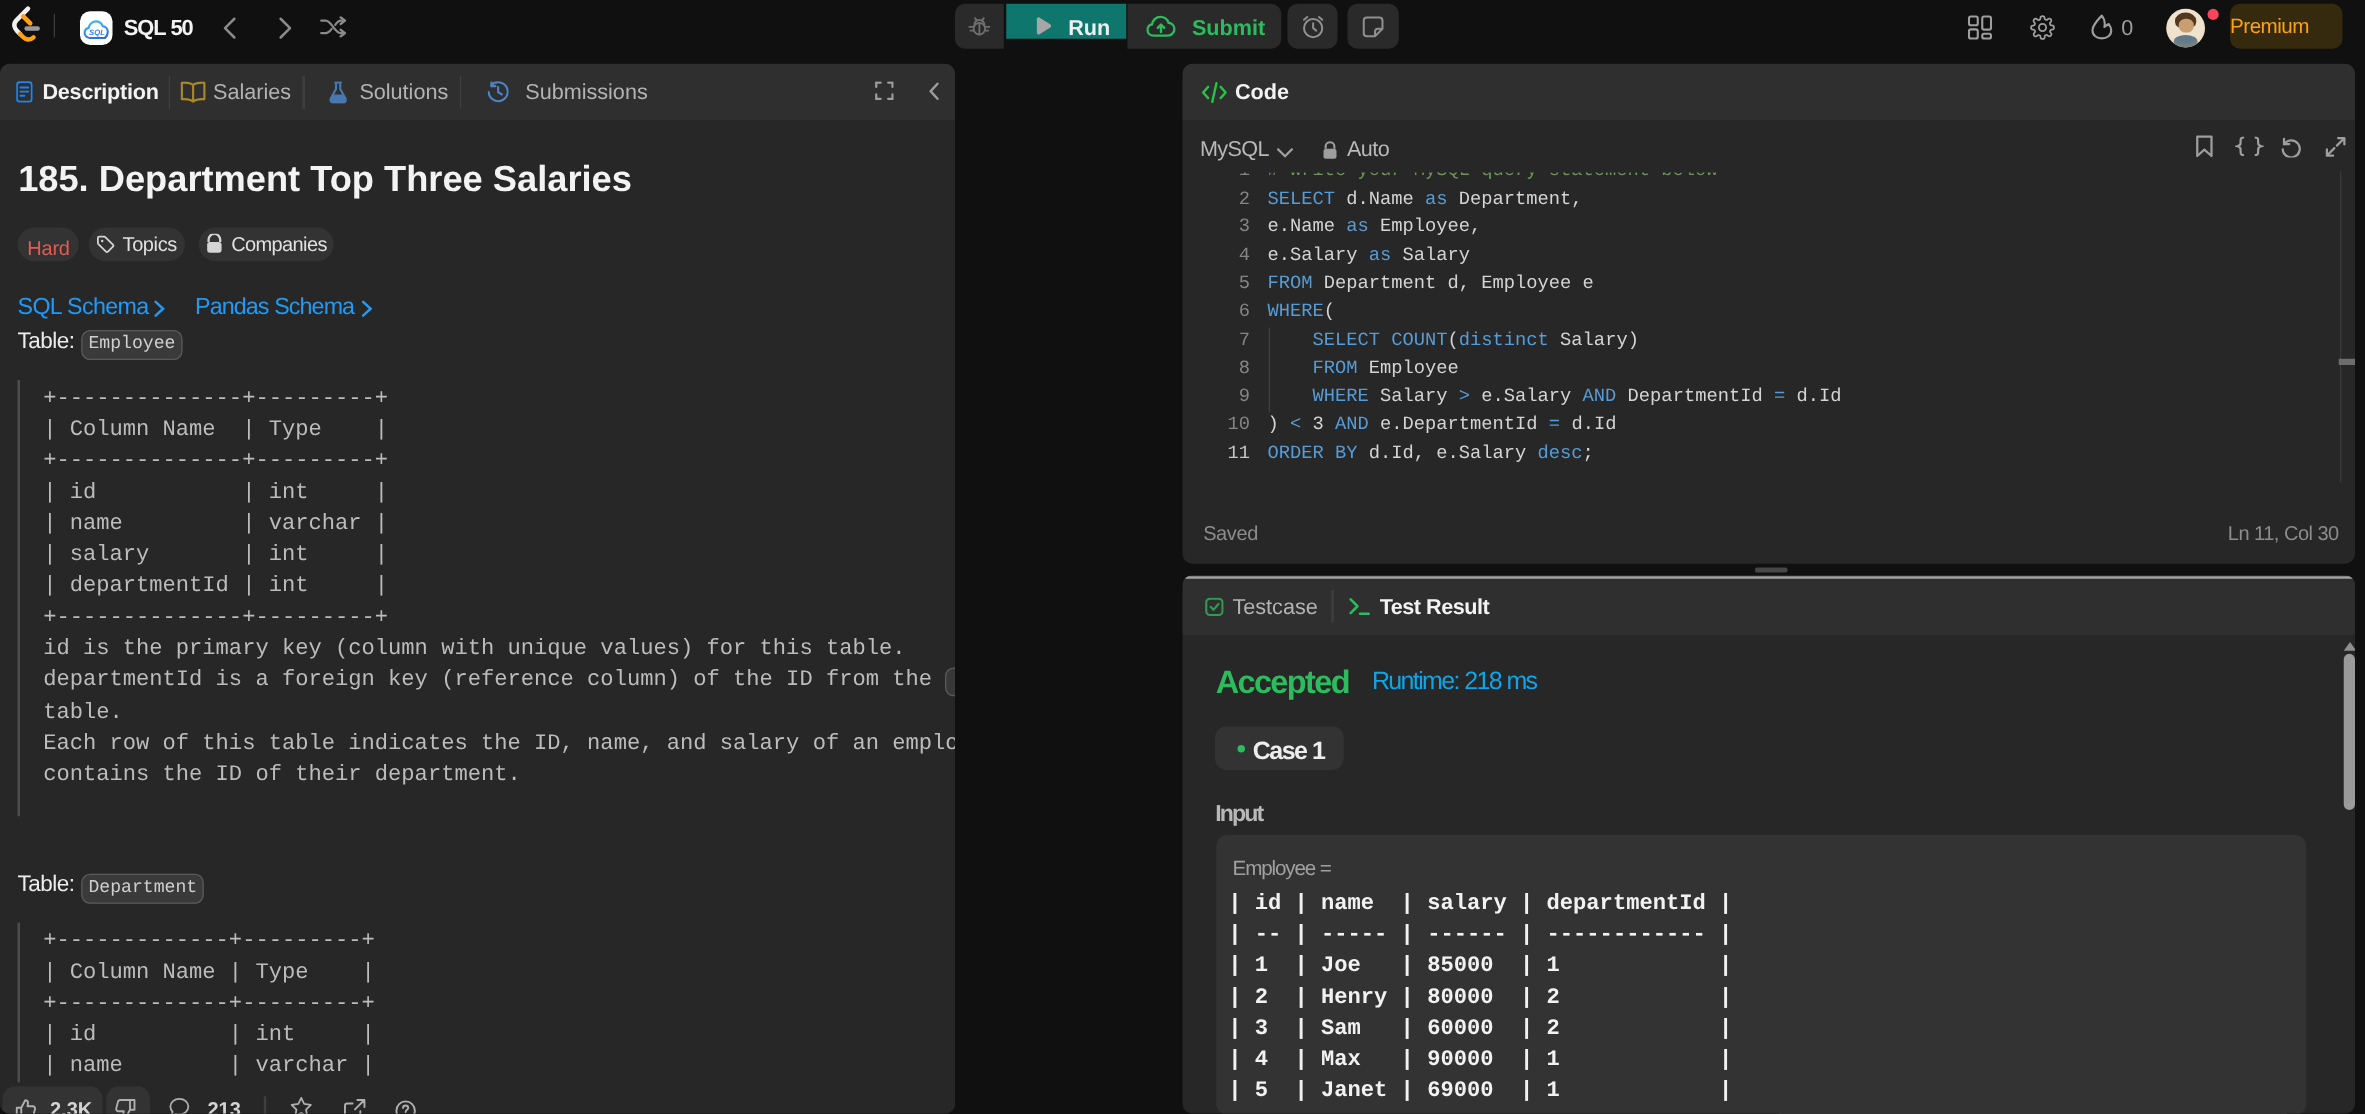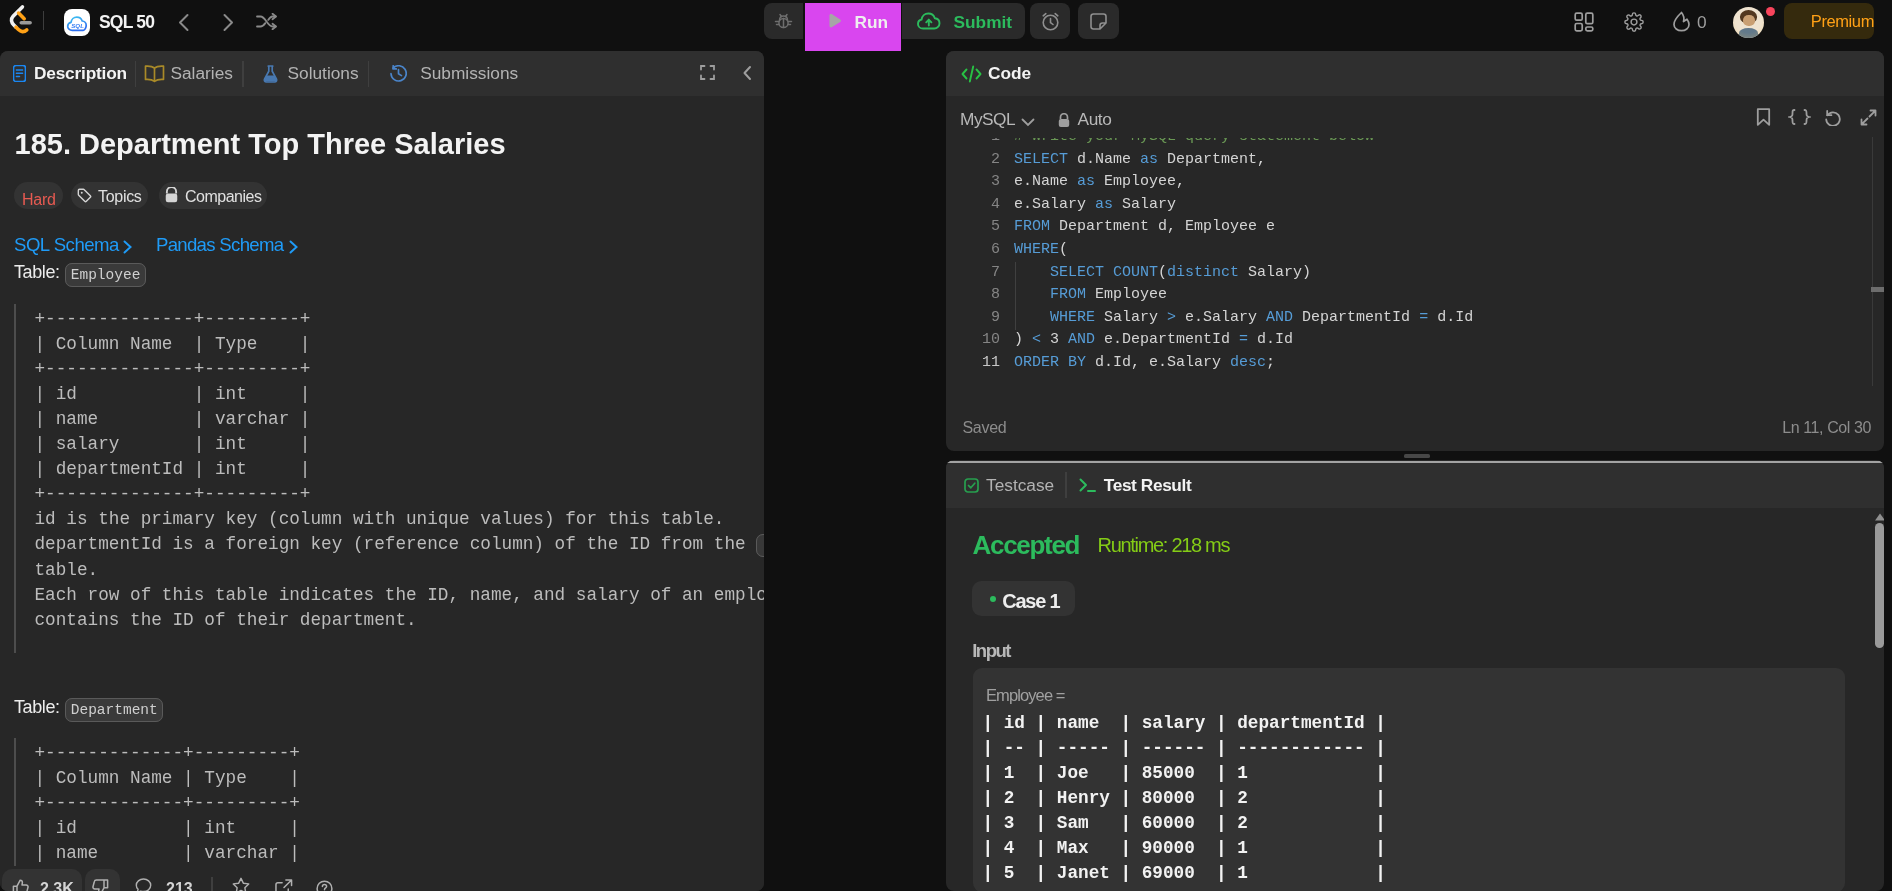--- a/index.html
+++ b/index.html
@@ -56,21 +56,21 @@
   <div class="abs" style="left:764px;top:3px;width:39px;height:36px;background:#2a2a2a;border-radius:8px 0 0 8px">
     <svg class="abs" style="left:10px;top:9px" width="19" height="19" viewBox="0 0 19 19">
       <g stroke="#6e6e6e" stroke-width="1.5" fill="none" stroke-linecap="round">
         <circle cx="9.5" cy="11" r="4.6"></circle>
         <path d="M5.5 8.5 C5.5 5.5 7 4 9.5 4 C12 4 13.5 5.5 13.5 8.5"></path>
         <path d="M7.5 4.5 L6 2.5 M11.5 4.5 L13 2.5"></path>
         <path d="M4.9 9.5 H1.5 M4.9 12.5 H2.5 M14.1 9.5 H17.5 M14.1 12.5 H16.5 M9.5 6.5 V15.5"></path>
       </g>
     </svg>
   </div>
-  <div class="abs" style="left:804.5px;top:3px;width:96px;height:48px;background:#d946ef">
+  <div class="abs" style="left:804.5px;top:3px;width:96px;height:28px;background:#0f766e">
     <svg class="abs" style="left:22px;top:10px" width="15" height="16" viewBox="0 0 15 16">
         <path d="M2.5 2.3 C2.5 1.2 3.7 0.5 4.7 1.1 L13.2 6.4 C14.1 7 14.1 8.4 13.2 9 L4.7 14.3 C3.7 14.9 2.5 14.2 2.5 13.1 Z" fill="#a6a6a6"></path>
       </svg>
     <div class="abs" style="left:50px;top:9px;font-size:17.3px;font-weight:600;color:#efefef">Run</div>
   </div>
   <div class="abs" style="left:901.5px;top:3px;width:123px;height:36px;background:#2a2a2a;border-radius:0 8px 8px 0">
     <svg class="abs" style="left:15px;top:9px" width="24" height="19" viewBox="0 0 24 19">
       <path d="M6 16.5 c-2.9 0 -5 -2 -5 -4.6 c0 -2.2 1.5 -4 3.6 -4.4 c0.4 -3.4 3.2 -6 6.7 -6 c3 0 5.6 1.9 6.5 4.7 c2.7 0.3 4.7 2.4 4.7 5 c0 2.9 -2.3 5.3 -5.2 5.3 Z" fill="none" stroke="#2cbb5d" stroke-width="1.9"></path>
       <path d="M11.8 13.5 V8 M9.2 10.3 L11.8 7.6 L14.4 10.3" stroke="#2cbb5d" stroke-width="1.9" fill="none" stroke-linecap="round" stroke-linejoin="round"></path>
     </svg>
@@ -108,21 +108,21 @@
   <div class="abs" style="left:1697px;top:12px;font-size:17.3px;color:#9e9e9e">0</div>
 
   <div class="abs" style="left:1733px;top:7px;width:31px;height:31px;border-radius:50%;background:#efe3cf;overflow:hidden">
     <div class="abs" style="left:7px;top:3px;width:17px;height:13px;background:#53381f;border-radius:50% 50% 42% 42%"></div>
     <div class="abs" style="left:9.5px;top:8px;width:12px;height:11px;background:#c99f72;border-radius:46%"></div>
     <div class="abs" style="left:6px;top:21px;width:19px;height:10px;background:#62798a;border-radius:50% 50% 0 0"></div>
     <div class="abs" style="left:0;top:0;width:31px;height:31px;border-radius:50%;background:radial-gradient(circle at 50% 40%,rgba(255,200,80,0) 55%,rgba(240,190,90,0.35))"></div>
   </div>
   <div class="abs" style="left:1766px;top:7px;width:9px;height:9px;border-radius:50%;background:#f8445c"></div>
 
-  <div class="abs" style="left:1784px;top:3px;width:90px;height:36px;background:#352a0d;border-radius:8px;text-align:right">
+  <div class="abs" style="left:1784px;top:3px;width:90px;height:36px;background:#352a0d;border-radius:8px;text-align:left">
     <div style="margin-top:8.5px;font-size:16.5px;font-weight:500;letter-spacing:-0.4px;color:#ffa116">Premium</div>
   </div>
 </div>
 
 <div id="leftpanel" class="panel" style="left:0;top:51px;width:764px;height:840px">
   <div class="phead">
     <svg style="margin-left:13px" width="13" height="17" viewBox="0 0 13 17">
       <rect x="0.5" y="0.5" width="12" height="16" rx="2.6" fill="none" stroke="#1a86f0" stroke-width="1.7"></rect>
       <path d="M3.4 5 H9.6 M3.4 8.3 H9.6 M3.4 11.6 H6.5" stroke="#1a86f0" stroke-width="1.5" stroke-linecap="round"></path>
     </svg>
@@ -345,21 +345,21 @@
     <svg width="17" height="15" viewBox="0 0 17 15">
       <g fill="none" stroke="#2cbb5d" stroke-width="2" stroke-linecap="round" stroke-linejoin="round">
         <path d="M1.5 1.5 L7 7 L1.5 12.5"></path>
         <path d="M9 13 H16"></path>
       </g>
     </svg>
     <div class="tabtxt" style="margin-left:8px;font-weight:700;letter-spacing:-0.4px;color:#f3f3f3">Test Result</div>
   </div>
 
   <div class="abs" style="left:26.5px;top:72px;font-size:26px;line-height:26px;font-weight:700;letter-spacing:-1.3px;color:#2cbb5d">Accepted</div>
-  <div class="abs" style="left:151.5px;top:74.5px;font-size:20px;line-height:20px;letter-spacing:-1.3px;color:#84cc16">Runtime: 218 ms</div>
+  <div class="abs" style="left:151.5px;top:74.5px;font-size:20px;line-height:20px;letter-spacing:-1.3px;color:#0ea5e9">Runtime: 218 ms</div>
 
   <div class="abs" style="left:26.2px;top:121.3px;width:102.7px;height:35px;background:#333;border-radius:9.5px">
     <div class="abs" style="left:18.2px;top:14.3px;width:6px;height:6px;border-radius:50%;background:#2cbb5d"></div>
     <div class="abs" style="left:30px;top:10px;font-size:20px;line-height:20px;font-weight:700;letter-spacing:-1.2px;color:#ededed">Case&nbsp;1</div>
   </div>
 
   <div class="abs" style="left:26.2px;top:182px;font-size:18.5px;line-height:18.5px;font-weight:700;letter-spacing:-1.5px;color:#b8b8b8">Input</div>
 
   <div class="abs" style="left:26.5px;top:207.5px;width:872px;height:224px;background:#333333;border-radius:9px">
     <div class="abs" style="left:13.5px;top:19px;font-size:16.5px;line-height:16.5px;letter-spacing:-0.9px;color:#a0a0a0">Employee =</div>

